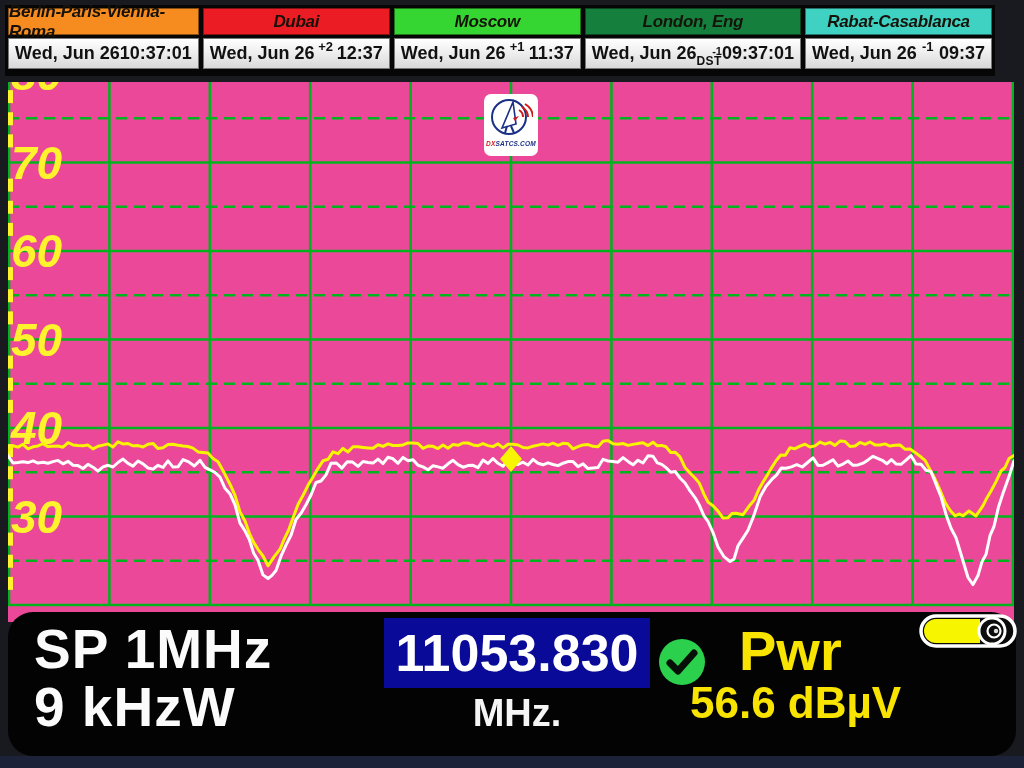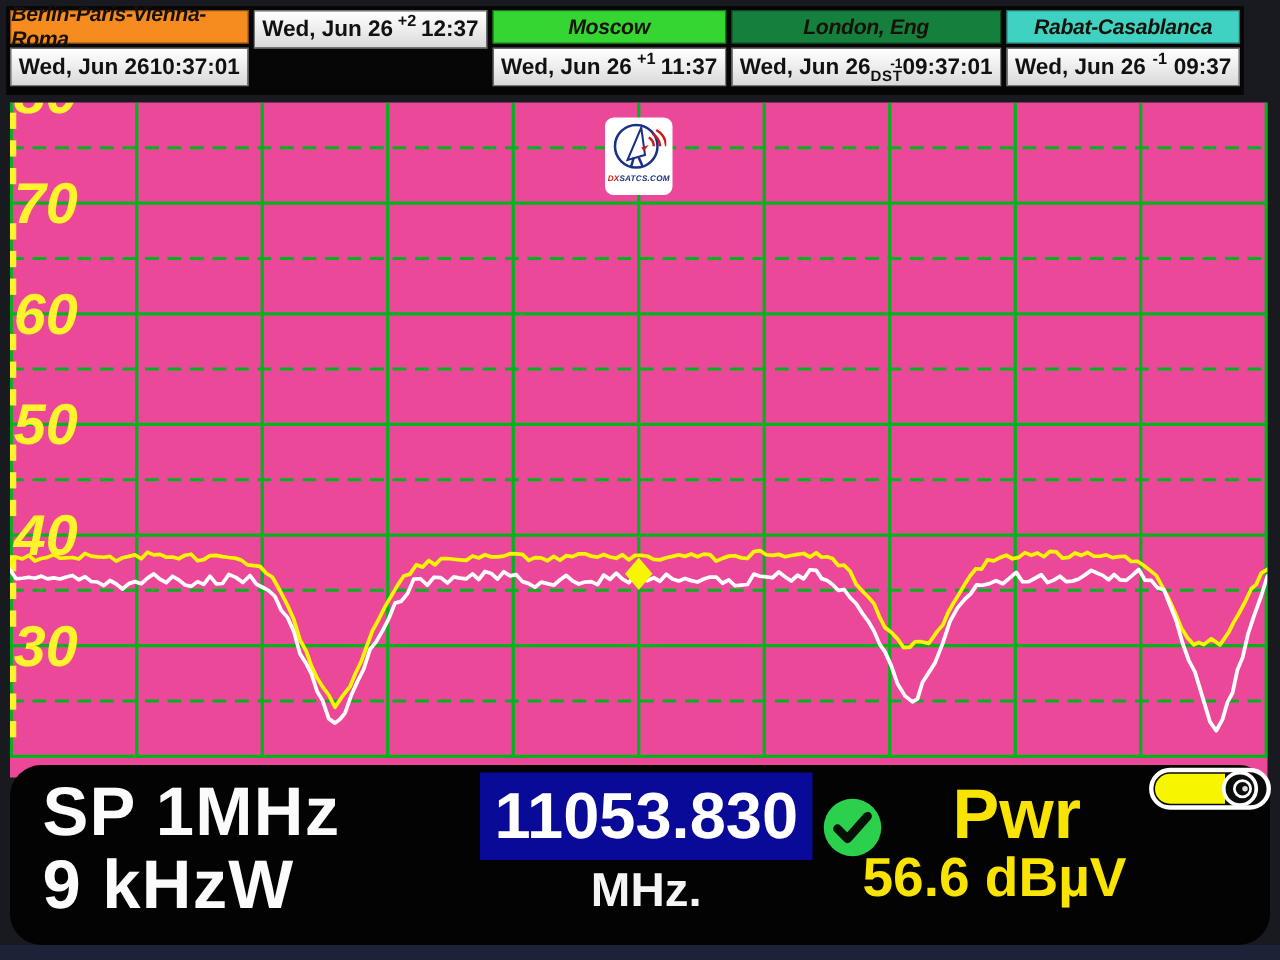--- a/index.html
+++ b/index.html
@@ -30,21 +30,21 @@
   .logo .dx{color:#d01818;} .logo .rest{color:#1a2f86;}
 
   
   .panel{position:absolute;left:8px;top:612px;width:1008px;height:144px;background:#030303;border-radius:25px;}
   .sp-label{position:absolute;left:26px;top:8px;font-size:55px;font-weight:800;color:#fbfbfb;line-height:58px;letter-spacing:1px;}
   .rbw-label{position:absolute;left:26px;top:66px;font-size:55px;font-weight:800;color:#fbfbfb;line-height:58px;letter-spacing:1px;}
   .freq-box{position:absolute;left:376px;top:6px;width:266px;height:70px;background:#0a0a98;
     display:flex;align-items:center;justify-content:center;font-size:52px;font-weight:800;color:#ffffff;}
   .freq-unit{position:absolute;left:376px;top:80px;width:266px;text-align:center;font-size:38px;font-weight:800;color:#f5f5f5;}
   .check-wrap{position:absolute;left:648px;top:24px;width:52px;height:52px;}
-  .pwr-label{position:absolute;left:754px;top:6px;font-size:56px;font-weight:800;color:#f8e400;}
+  .pwr-label{position:absolute;left:731px;top:6px;font-size:56px;font-weight:800;color:#f8e400;}
   .pwr-value{position:absolute;left:682px;top:66px;font-size:44px;font-weight:800;color:#f8e400;white-space:nowrap;}
   .toggle-wrap{position:absolute;left:910px;top:1px;width:100px;height:36px;}
   .bottom-strip{position:absolute;left:0;top:756px;width:1024px;height:12px;background:#1c2338;}
 </style>
 </head>
 <body>
 
 <div class="screen">
 
   <div class="clockbar-strip"></div>
@@ -53,20 +53,21 @@
     <div class="clock-cell">
       <div class="city-head" style="background: rgb(246, 140, 31);">Berlin-Paris-Vienna-Roma</div>
       <div class="time-row">
         <span class="date">Wed, Jun 26</span>
         <span class="tz-offset"></span>
         <span class="time">10:37:01</span>
       </div>
     </div>
 
     <div class="clock-cell">
+      <div class="city-head" style="background: rgb(236, 28, 36);">Dubai</div>
       <div class="time-row">
         <span class="date">Wed, Jun 26</span>
         <span class="tz-offset">+2</span>
         <span class="time">12:37</span>
       </div>
     </div>
 
     <div class="clock-cell">
       <div class="city-head" style="background: rgb(53, 214, 49);">Moscow</div>
       <div class="time-row">

